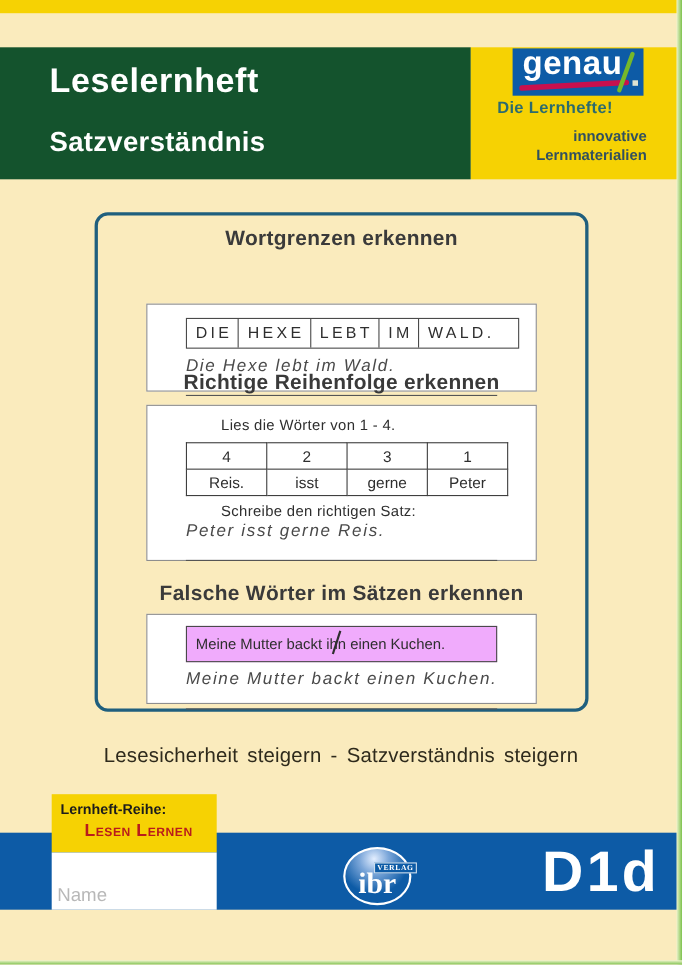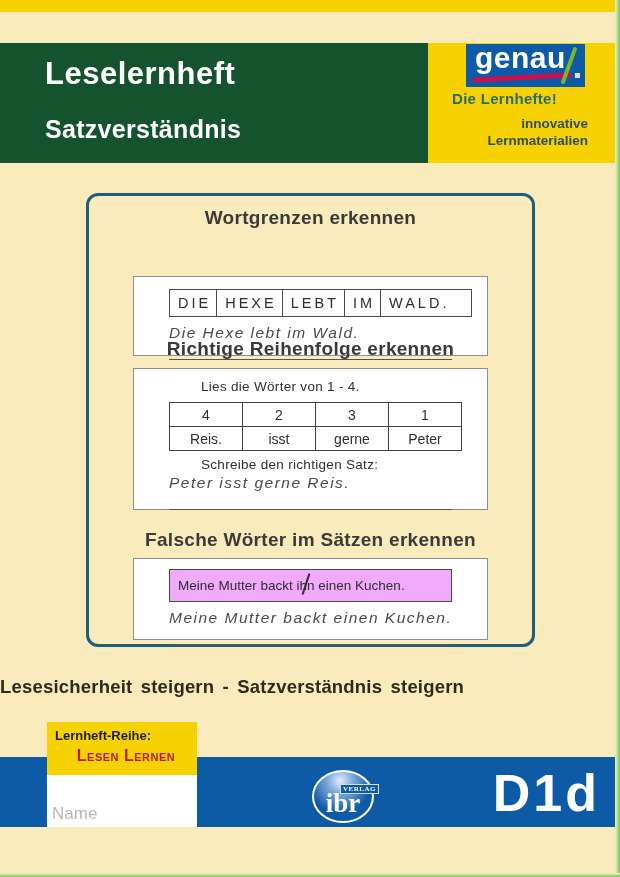--- a/index.html
+++ b/index.html
@@ -51,22 +51,22 @@
     font-size:14px;color:#2e2e2e;background:#fff;}
 
   
   .sentence-box{position:absolute;left:35px;top:10px;width:283px;height:33px;border:1.5px solid #4a4a4a;
     box-sizing:border-box;display:flex;align-items:center;padding-left:8px;
     font-size:13.5px;color:#2e2e2e;white-space:pre;background:#f0abfc;}
   .slashed{position:relative;display:inline-block;}
   .slashed::after{content:"";position:absolute;left:45%;top:-5px;height:22px;width:1.6px;background:#2e2e2e;transform:rotate(18deg);}
 
   
-  .slogan{position:absolute;left:0;top:676px;width:620px;text-align:left;
-    font-size:18.5px;font-weight:bold;color:#2E2A1C;word-spacing:3px;letter-spacing:0.2px;}
+  .slogan{position:absolute;left:0;top:676px;width:620px;text-align:center;
+    font-size:18.5px;font-weight:normal;color:#2E2A1C;word-spacing:3px;letter-spacing:0.2px;}
   .series-box{position:absolute;left:47px;top:722px;width:150px;height:53px;background:#F6D203;box-sizing:border-box;padding:6px 0 0 8px;}
   .series-label{font-size:13px;font-weight:bold;color:#1c1c1c;}
   .series-name{margin-top:4px;text-align:center;font-variant:small-caps;font-size:16px;font-weight:bold;color:#b91c1c;letter-spacing:0.5px;}
   .name-box{position:absolute;left:47px;top:775px;width:150px;height:52px;background:#fff;}
   .name-label{position:absolute;left:5px;bottom:3px;font-size:17px;color:#B8B8B8;}
   .blue-band{position:absolute;left:0;top:757px;width:620px;height:70px;background:#0D5BA6;}
 
   .ibr{position:absolute;left:312px;top:770px;width:62px;height:53px;border-radius:50%;
     border:2px solid #fff;box-sizing:border-box;
     background:radial-gradient(circle at 45% 18%, #e3eeff 0%, #7ba6d9 26%, #0D5BA6 62%);}

